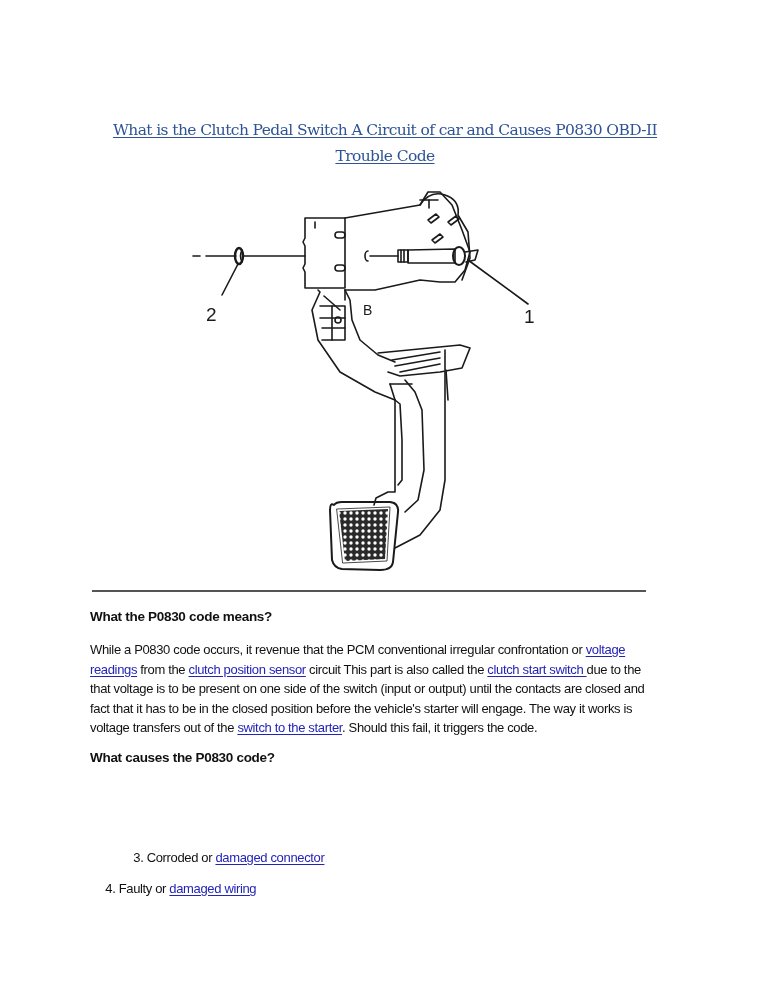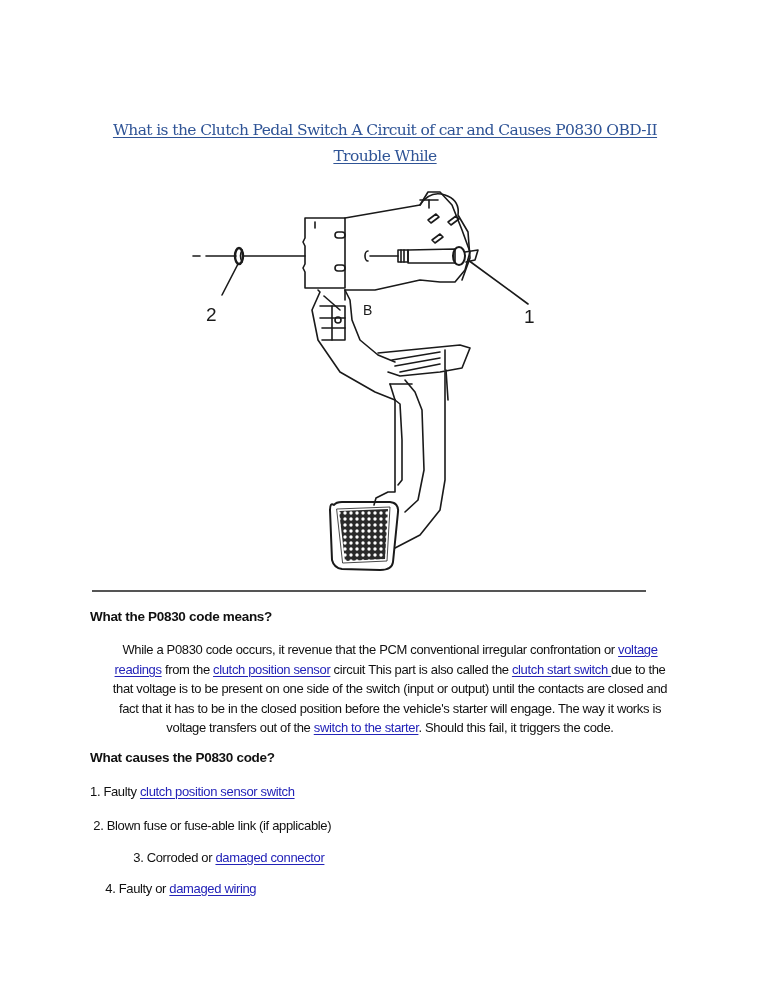--- a/index.html
+++ b/index.html
@@ -66,21 +66,20 @@
       left: 90px;
       width: 600px;
       font-size: 13px;
       line-height: 19.5px;
       color: #111;
       letter-spacing: -0.35px;
     }
     .line {
       white-space: nowrap;
       display: block;
-      text-align: center;
     }
     a, .link {
       color: #2323b8;
       text-decoration: underline;
       text-underline-offset: 2px;
       cursor: pointer;
     }
     .item {
       position: absolute;
       font-size: 13px;
@@ -89,21 +88,21 @@
       white-space: nowrap;
     }
   </style>
 </head>
 <body>
 
 <div class="page">
 
   <div class="title">
     <span>What is the Clutch Pedal Switch A Circuit of car and Causes P0830 OBD-II</span><br>
-    <span>Trouble While</span>
+    <span>Trouble Code</span>
   </div>
 
   <svg class="diagram" viewBox="180 180 380 400" xmlns="http://www.w3.org/2000/svg" fill="none" stroke="#1a1a1a" stroke-width="1.6" stroke-linejoin="round" stroke-linecap="round">
 
     <g>
       <line x1="193" y1="256" x2="200" y2="256"></line>
       <line x1="206" y1="256" x2="236" y2="256"></line>
       <line x1="244" y1="256" x2="305" y2="256"></line>
     </g>
 
@@ -199,26 +198,20 @@
     <span class="line">
       <span>fact that it has to be in the closed position before the vehicle's starter will engage. The way it works is</span>
     </span>
     <span class="line">
       <span>voltage transfers out of the </span><a>switch to the starter</a><span>. Should this fail, it triggers the code.</span>
     </span>
   </div>
 
   <div class="h2" style="top:750px;">What causes the P0830 code?</div>
 
-  <div class="item" style="left:90px; top:784px;">
-    <span>1. Faulty </span><a>clutch position sensor switch</a>
-  </div>
-  <div class="item" style="left:90px; top:818px;">
-    <span style="white-space:pre"> 2. Blown fuse or fuse-able link (if applicable)</span>
-  </div>
   <div class="item" style="left:90px; top:850px;margin-left:40px;">
     <span style="white-space:pre"> 3. Corroded or </span><a>damaged connector</a>
   </div>
   <div class="item" style="left:90px; top:881px;margin-left:12px;">
     <span style="white-space:pre"> 4. Faulty or </span><a>damaged wiring</a>
   </div>
 
 </div>
 
 </body></html>

